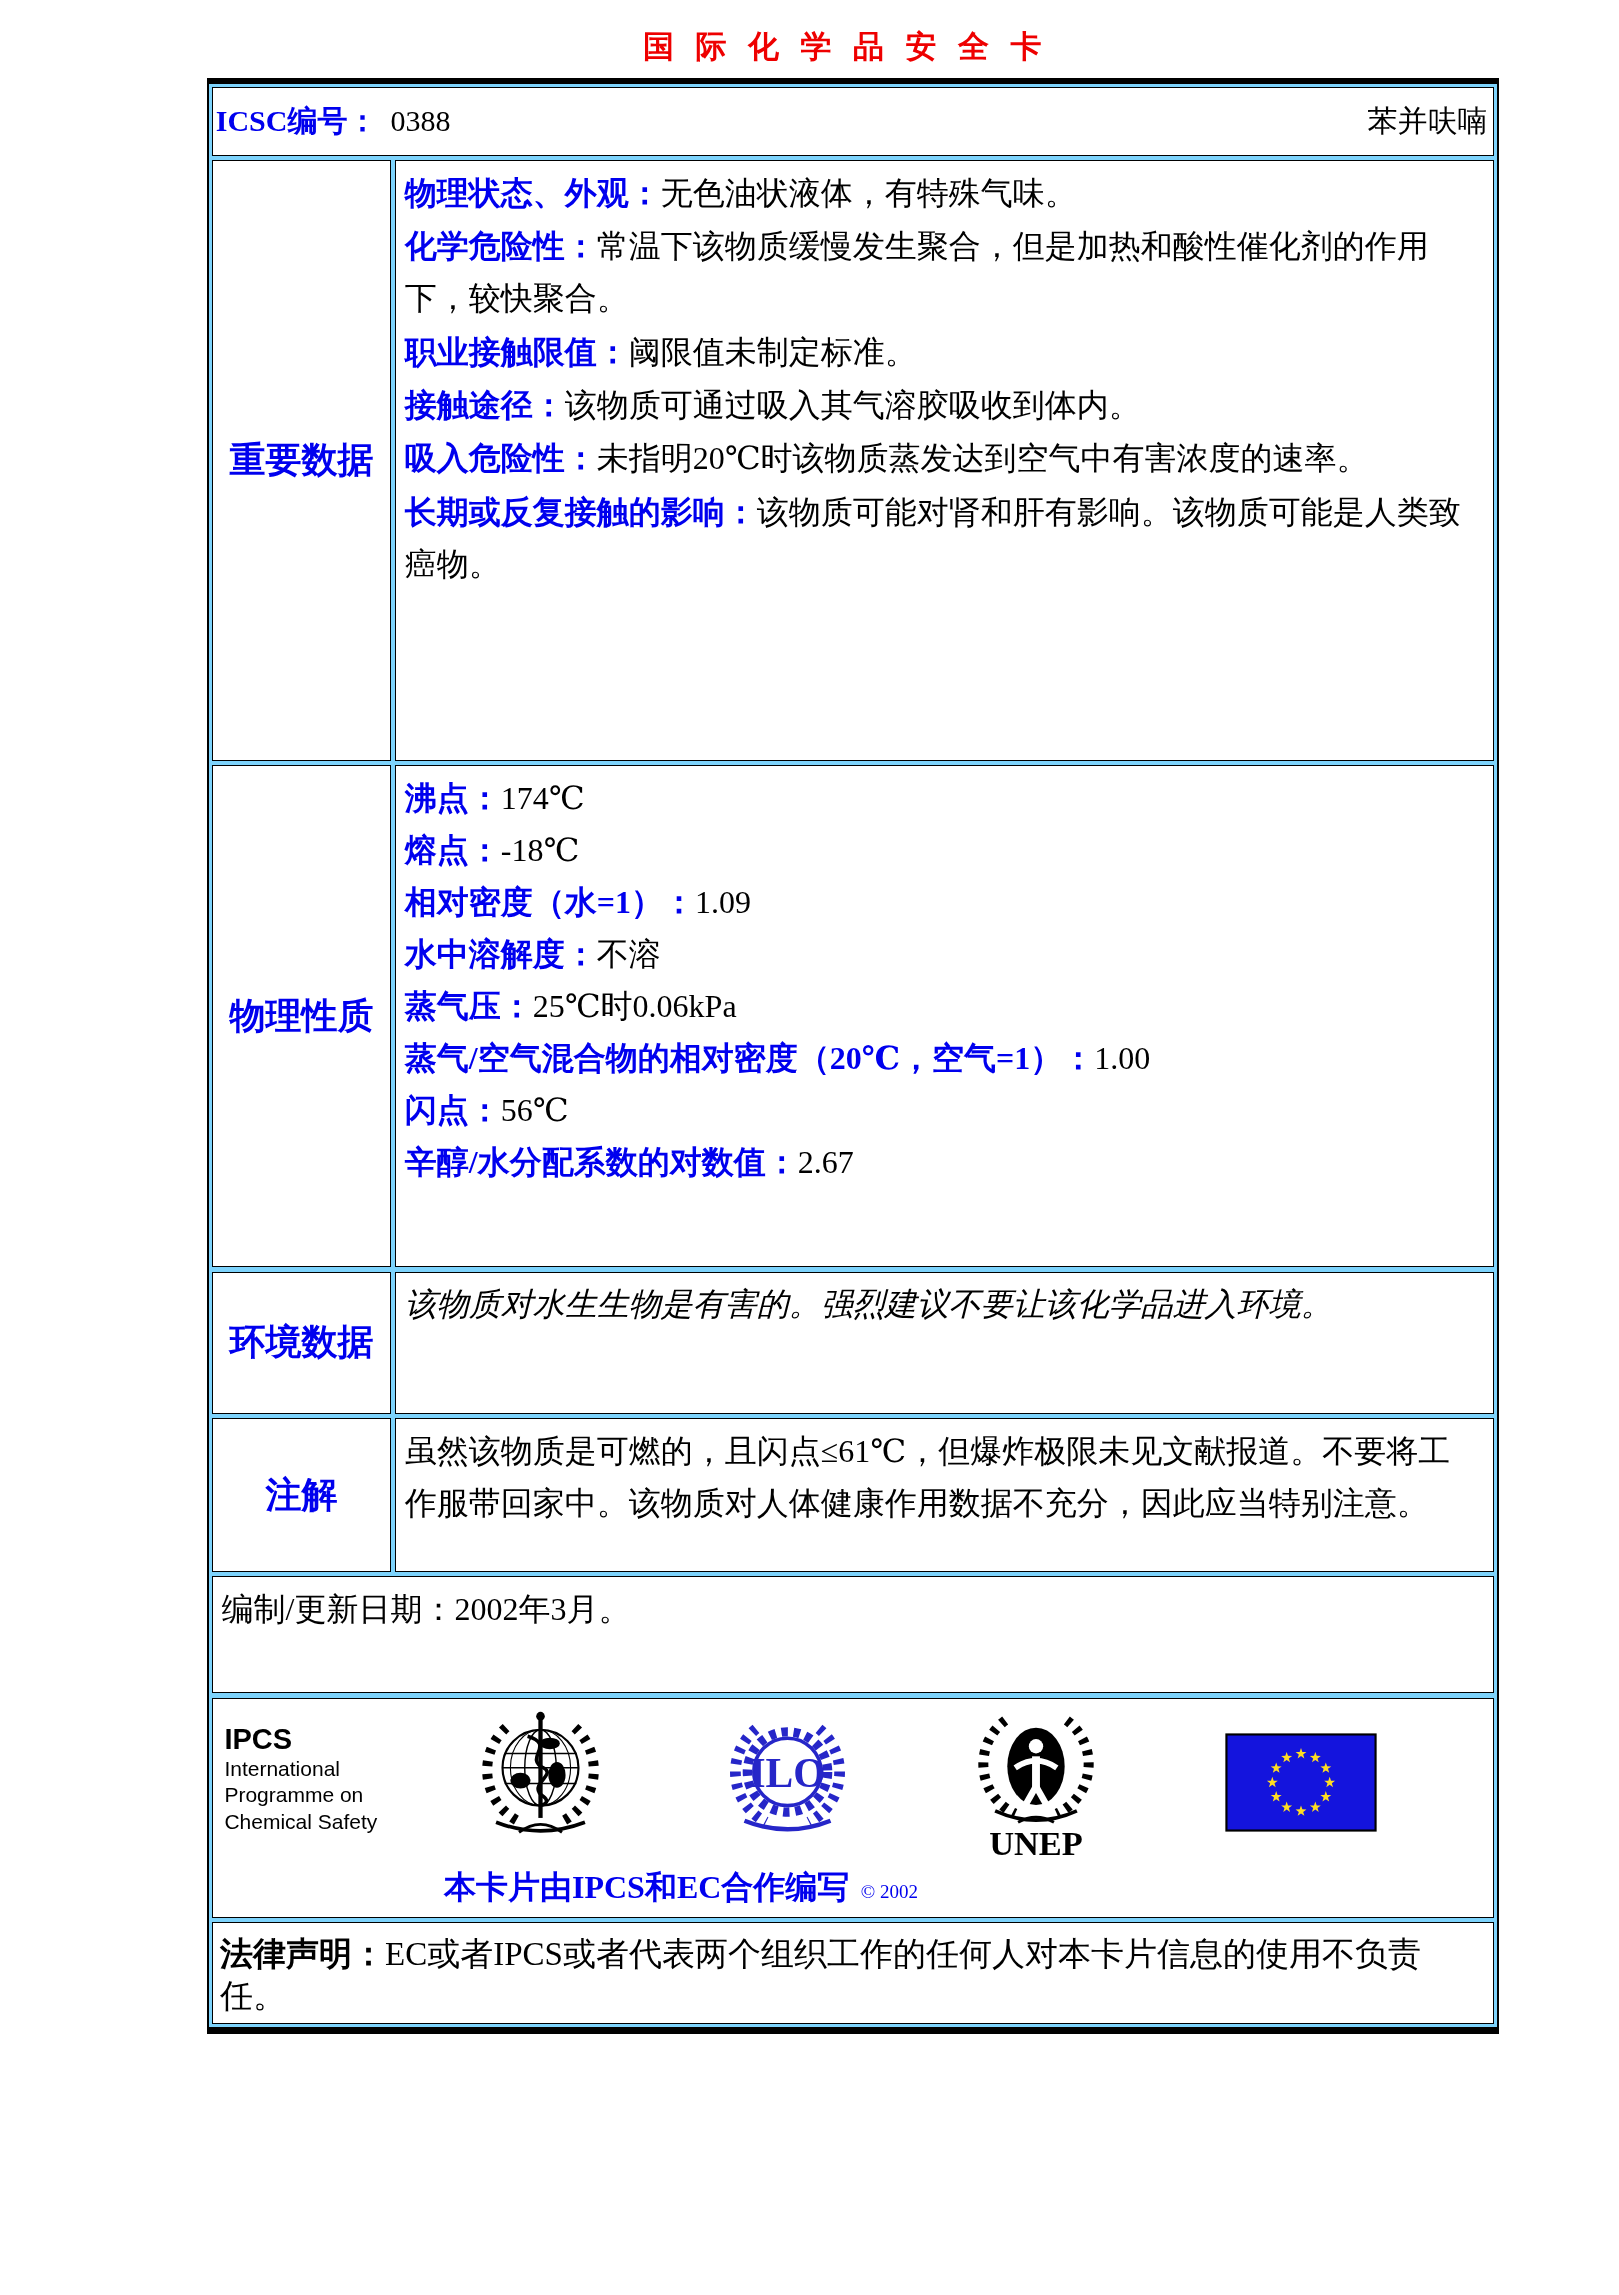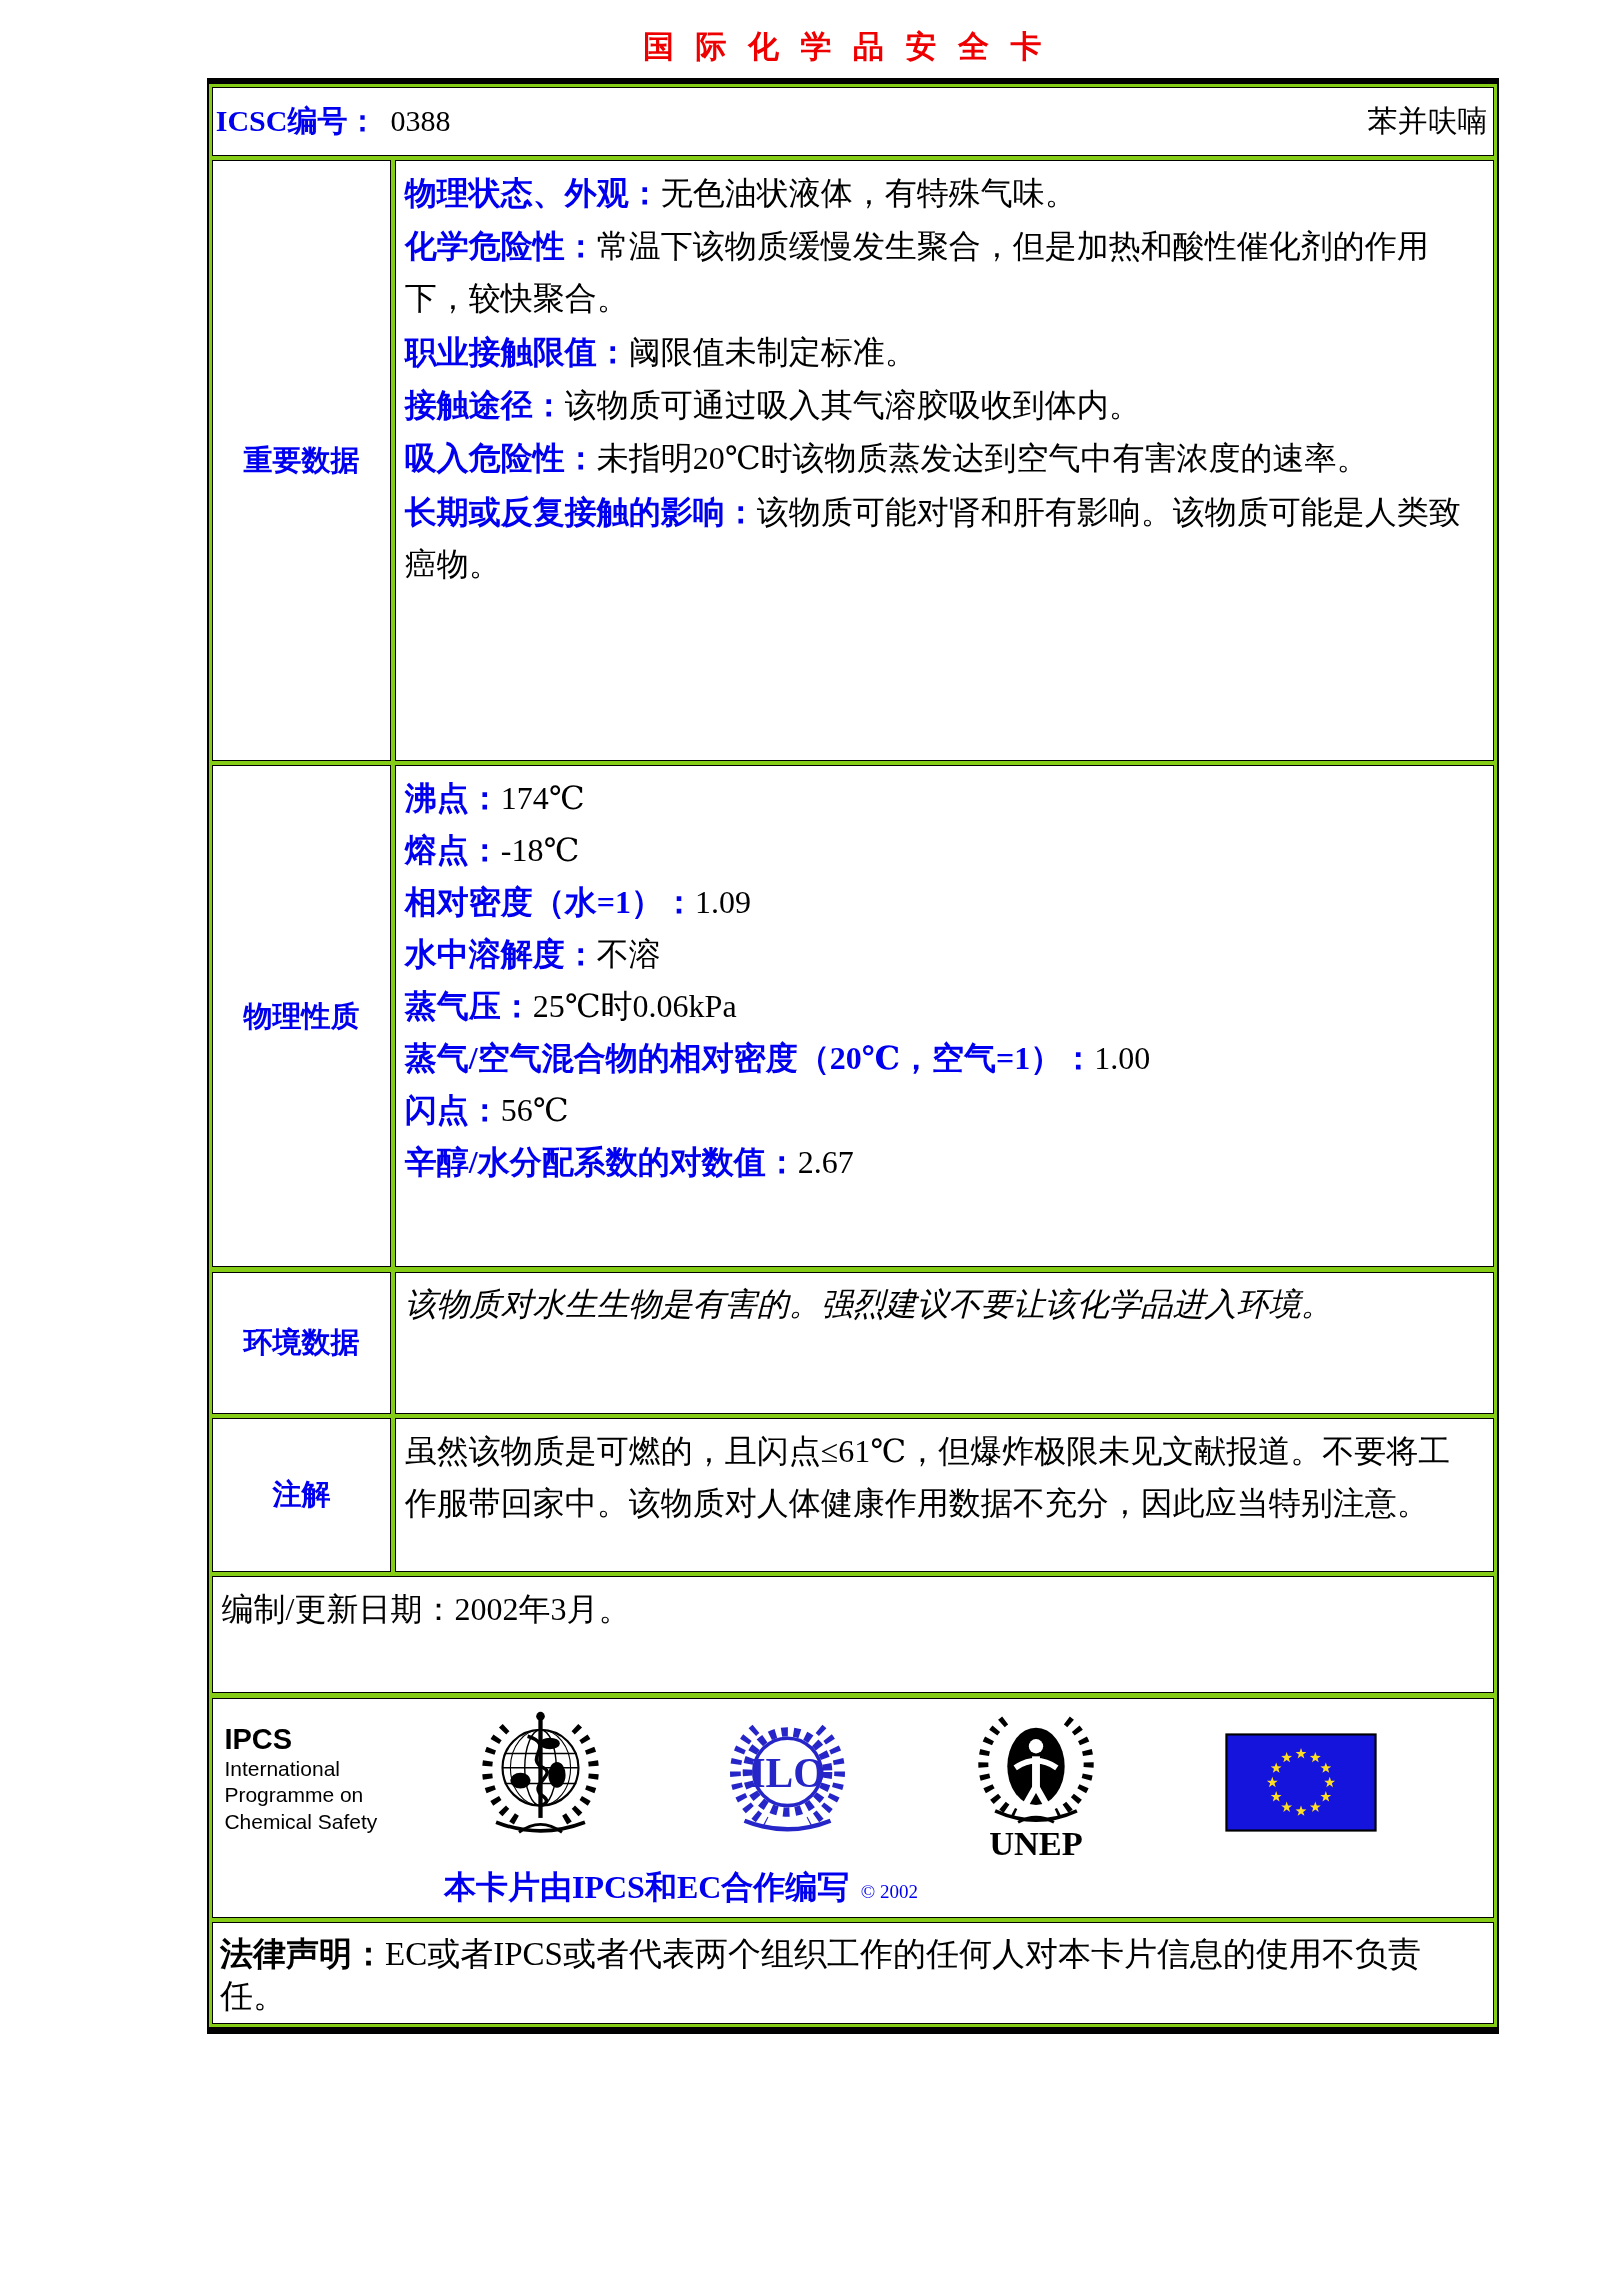--- a/index.html
+++ b/index.html
@@ -8,29 +8,29 @@
     font-family:"Liberation Serif","DejaVu Serif",serif;color:#000;
   }
   .page-title{
     width:1292px;margin:26px 0 10px 207px;text-align:center;
     font-size:31px;font-weight:bold;color:#ee0000;letter-spacing:21.5px;
     font-family:"DejaVu Serif","Liberation Serif",serif;
   }
   .card{
     box-sizing:border-box;margin-left:207px;width:1292px;
     border:2.2px solid #000;border-top-width:6.5px;border-bottom-width:7.2px;
-    padding:2.9px;background:#84cc16;
+    padding:2.9px;background:#7dd3fc;
   }
   .row{display:flex;gap:4.3px;margin-top:4.3px;}
   .row:first-child{margin-top:0;}
   .cell{box-sizing:border-box;border:1.4px solid #000;background:#fff;}
   .full-cell{flex:1;}
   .label-cell{
     flex:0 0 179px;display:flex;align-items:center;justify-content:center;
-    color:#0000ee;font-weight:bold;font-size:29px;text-align:center;line-height:1.3;
+    color:#0000ee;font-weight:bold;font-size:36px;text-align:center;line-height:1.3;
   }
   .content-cell{flex:1;padding:5.7px 11.5px 5.7px 8.6px;font-size:32px;line-height:52px;}
   .hdr-cell{
     display:flex;justify-content:space-between;align-items:center;
     height:69px;padding:0 5.7px 0 2.9px;font-size:30px;
   }
   .hdr-left{display:flex;align-items:center;}
   .k{color:#0000ee;font-weight:bold;}
   .k-black{color:#000;font-weight:normal;}
   .hdr-num{margin-left:13px;}

